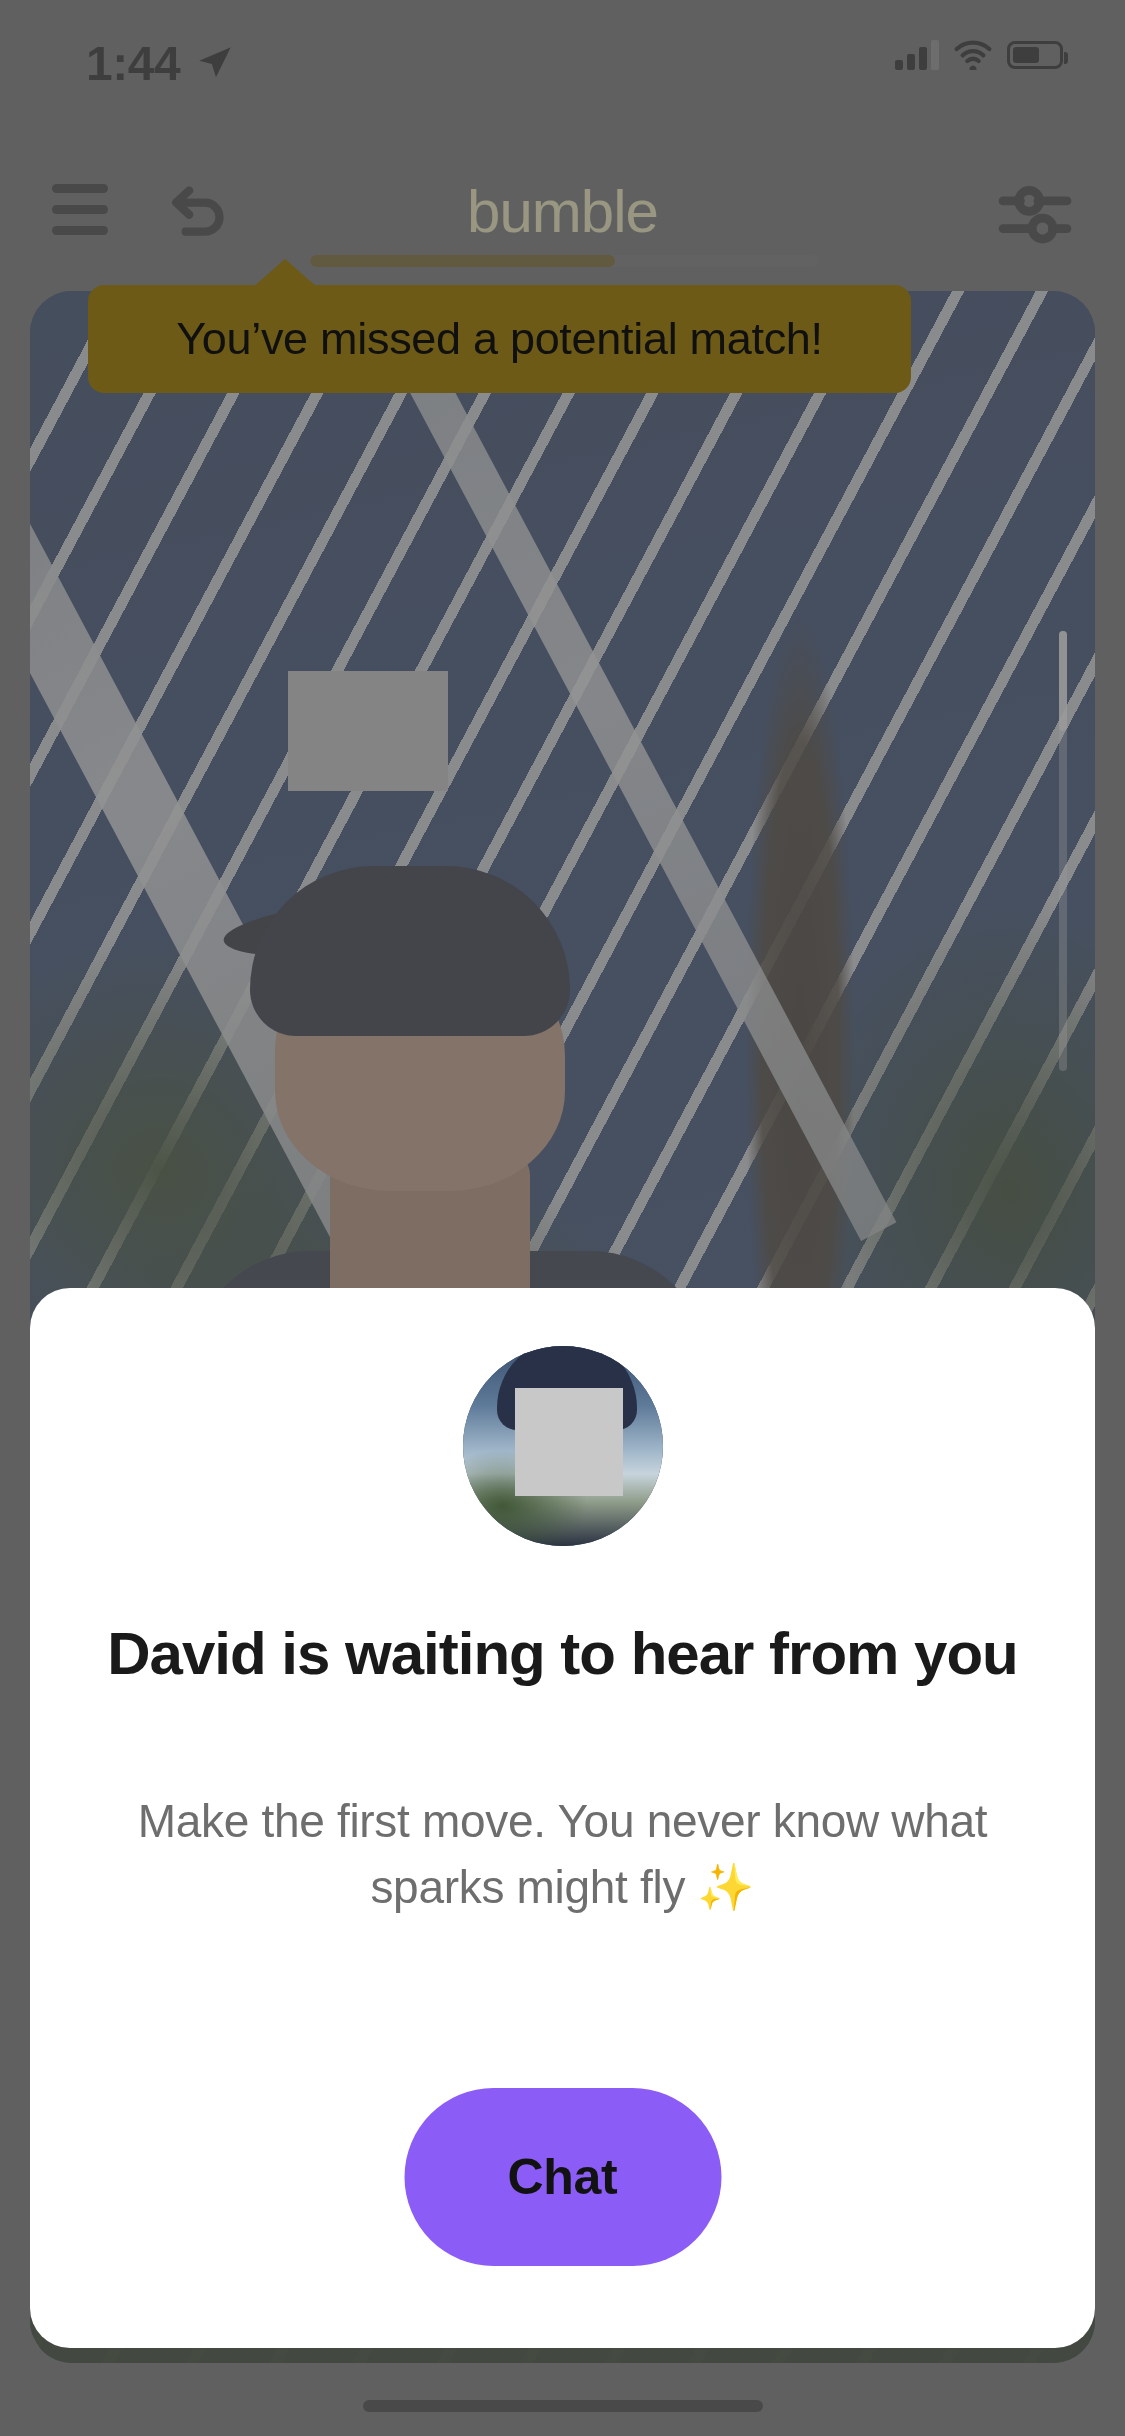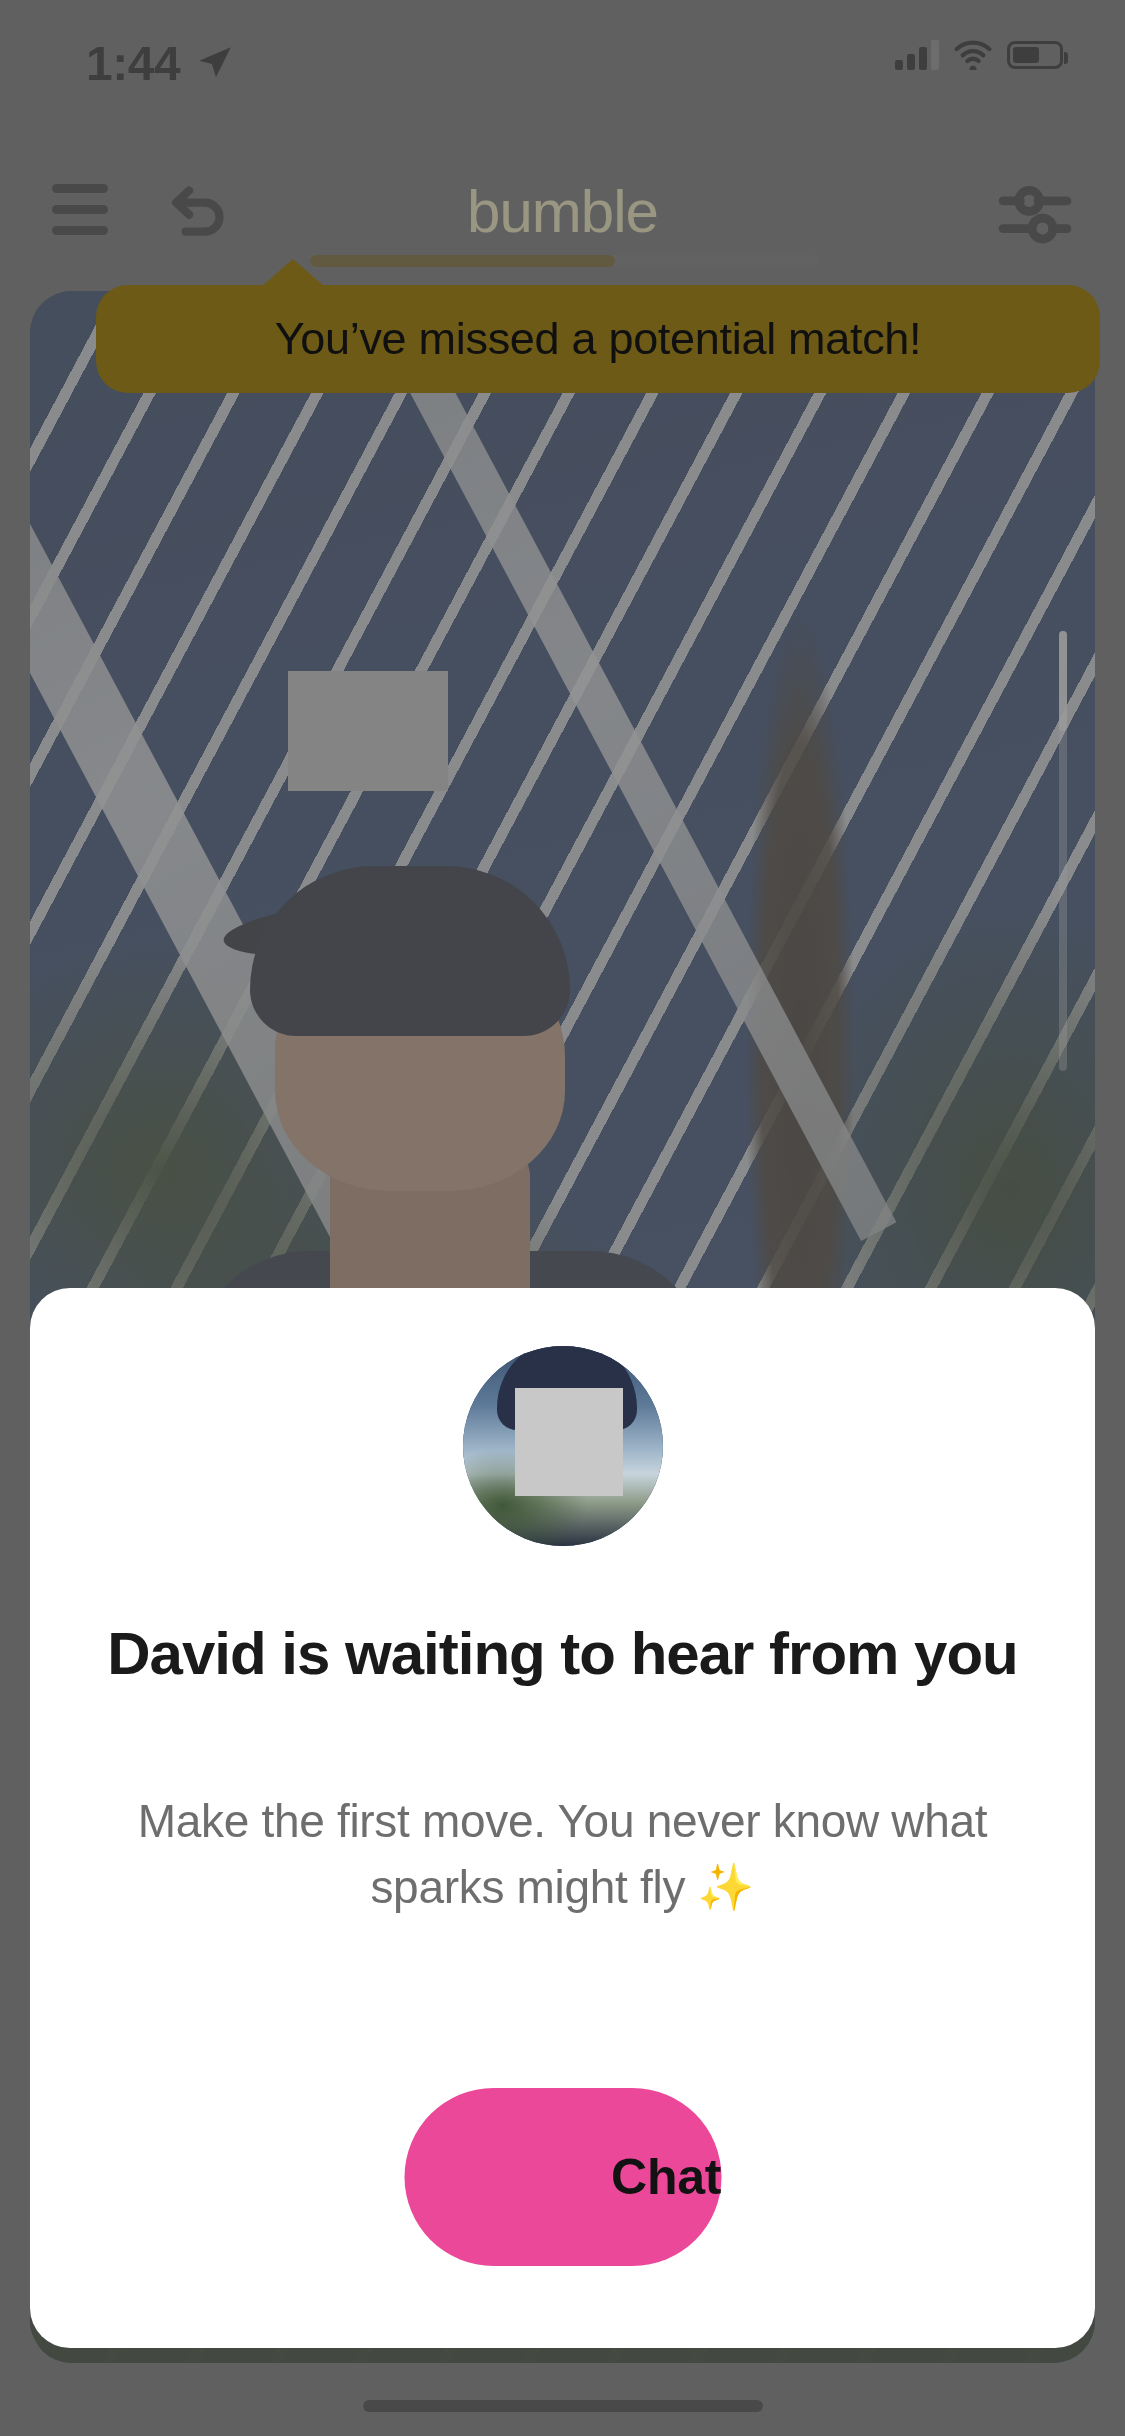--- a/index.html
+++ b/index.html
@@ -165,23 +165,23 @@
   
   #scrim {
     position:absolute; inset:0;
     background:rgba(90,90,90,.62);
     pointer-events:none;
   }
 
   
   #tooltip {
     position:absolute; left:88px; top:285px;
-    width:1004px; height:108px;
-    background:#6d5a17; border-radius:32px;
-    display:flex; align-items:center; justify-content:center;margin-left:8px;
+    width:823px; height:108px;
+    background:#6d5a17; border-radius:16px;
+    display:flex; align-items:center; justify-content:center;
   }
   #tooltip-arrow {
     position:absolute; left:165px; top:-26px;
     width:0; height:0;
     border-left:32px solid transparent;
     border-right:32px solid transparent;
     border-bottom:28px solid #6d5a17;
   }
   #tooltip-text {
     font-size:45px; color:#101010; font-weight:400; letter-spacing:-0.3px;
@@ -219,24 +219,24 @@
     line-height:72px; letter-spacing:-1px;
   }
   #sheet-sub {
     position:absolute; left:70px; top:500px; width:925px;
     font-size:46px; font-weight:400; color:#6e6e6e;
     line-height:66px; letter-spacing:-0.3px;
   }
   #chat-btn {
     position:absolute; left:50%; transform:translateX(-50%); top:800px;
     width:317px; height:178px;
-    background:#ec4899; border:none; border-radius:89px;
+    background:#8b5cf6; border:none; border-radius:89px;
     font-family:"Liberation Sans", sans-serif;
     font-size:50px; font-weight:700; color:#121212;
-    cursor:pointer; letter-spacing:-0.3px;text-align:right;
+    cursor:pointer; letter-spacing:-0.3px;
   }
 </style>
 </head>
 <body>
 
 <div id="screen">
 
   <div id="applayer">
 
     <div id="statusbar">

